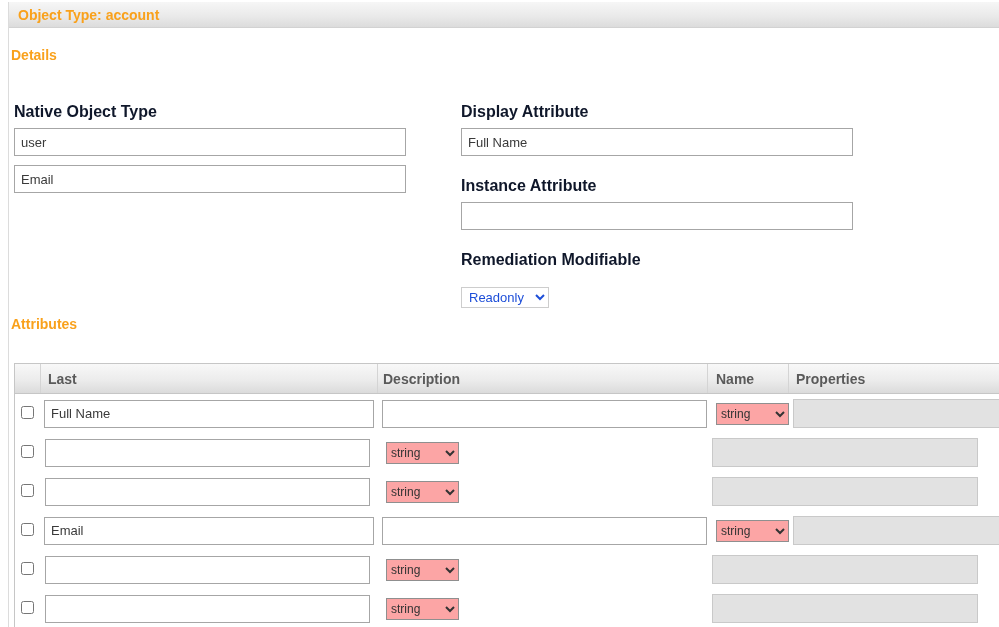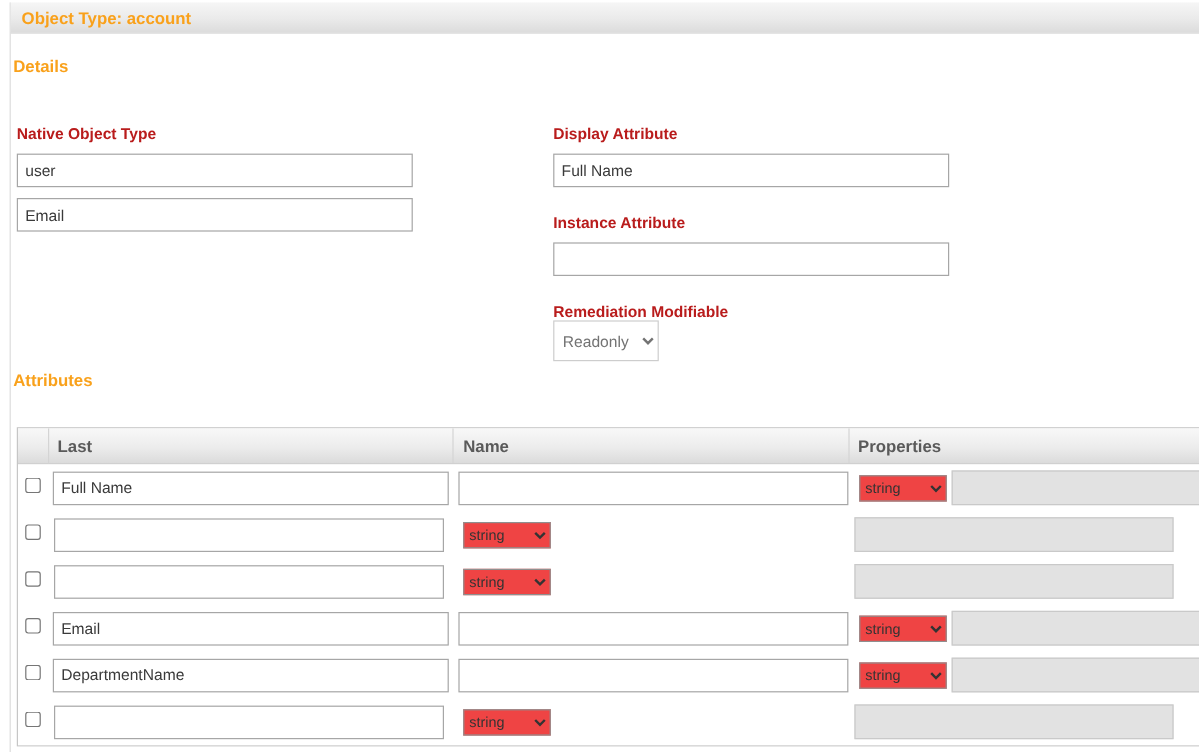--- a/index.html
+++ b/index.html
@@ -13,27 +13,27 @@
     background:linear-gradient(to bottom,#f6f6f6 0%,#eaeaea 55%,#dcdcdc 100%);
     border-bottom:1px solid #d2d2d2;
     font-size:14px; font-weight:bold; color:#f9a11b; }
 
   .content { padding-left:0; }
   .section-heading { margin:19px 0 0 2px; font-size:14px; font-weight:bold; color:#f9a11b; }
   .section-heading.attrs { margin-top:8px; }
 
   
   .details-grid { display:grid; grid-template-columns:447px 1fr; padding-left:5px; }
-  .field-label { margin-top:41px; font-size:13px; font-weight:bold; color:#b91c1c; line-height:15px; }
+  .field-label { margin-top:41px; font-size:16px; font-weight:bold; color:#0f172a; line-height:15px; }
   .field-label.second { margin-top:22px; }
-  .text-input { display:block; margin-top:9px; width:330px; height:28px;
+  .text-input { display:block; margin-top:9px; width:392px; height:28px;
     border:1px solid #a6a6a6; background:#ffffff; padding:0 6px;
     font-family:"Liberation Sans", sans-serif; font-size:13px; color:#3a3a3a; }
-  .rem-select { display:block; margin-top:0; width:88px; height:34px;
-    border:1px solid #cdcdcd; background:#ffffff; color:#737373;
+  .rem-select { display:block; margin-top:20px; width:88px; height:21px;
+    border:1px solid #cdcdcd; background:#ffffff; color:#1d4ed8;
     font-family:"Liberation Sans", sans-serif; font-size:13px; padding-left:3px; }
 
   
   .attr-table { margin:31px 0 0 5px; width:1055px; border:1px solid #c6c6c6; background:#ffffff; }
   .attr-header { display:grid; grid-template-columns:26px 337px 330px 81px 1fr;
     height:30px; line-height:30px;
     background:linear-gradient(to bottom,#f8f8f8 0%,#ececec 55%,#dbdbdb 100%);
     border-bottom:1px solid #c6c6c6; }
   .attr-header .hcell { border-right:1px solid #d4d4d4; font-size:14px; font-weight:bold;
     color:#5a5a5a; overflow:hidden; white-space:nowrap; }
@@ -45,21 +45,21 @@
   .hcell.c-props { padding-left:7px; }
 
   .attr-row { display:grid; grid-template-columns:26px 337px 330px 81px 1fr;
     height:39px; align-items:center; background:#ffffff; }
   .attr-row input[type="checkbox"] { margin-left:6px; width:13px; height:13px; }
   .attr-row .row-input { width:330px; height:28px; margin-left:3px;
     border:1px solid #a6a6a6; padding:0 6px; background:#ffffff;
     font-family:"Liberation Sans", sans-serif; font-size:13px; color:#3a3a3a; }
   .attr-row .row-input.desc { width:325px; margin-left:4px; }
   .attr-row .type-select { width:73px; height:22px; margin-left:8px;
-    border:1px solid #8f8f8f; background:#ef4444;
+    border:1px solid #8f8f8f; background:#fca5a5;
     font-family:"Liberation Sans", sans-serif; font-size:12px; color:#333333; }
   .attr-row .props-box { width:266px; height:29px; margin-left:4px;
     background:#e2e2e2; border:1px solid #c9c9c9; }
 </style>
 </head>
 <body>
 
 <div class="panel">
 
   <div class="title-bar">Object Type: account</div>
@@ -90,20 +90,21 @@
         </select>
       </div>
     </div>
 
     <div class="section-heading attrs">Attributes</div>
 
     <div class="attr-table">
       <div class="attr-header">
         <div class="hcell c-check"></div>
         <div class="hcell c-name">Last</div>
+        <div class="hcell c-desc">Description</div>
         <div class="hcell c-type">Name</div>
         <div class="hcell c-props">Properties</div>
       </div>
       <div id="attr-rows">
   <div class="attr-row">
     <div><input type="checkbox" style=""></div>
     <div><input class="row-input" type="text" value="Full Name" style=""></div>
     <div><input class="row-input desc" type="text" style=""></div>
     <div><select class="type-select"><option>string</option></select></div>
     <div>
@@ -134,21 +135,20 @@
     <div><input class="row-input" type="text" value="Email" style=""></div>
     <div><input class="row-input desc" type="text" style=""></div>
     <div><select class="type-select"><option>string</option></select></div>
     <div>
               <div class="props-box"></div>
             </div>
   </div>
 
   <div class="attr-row">
     <div><input type="checkbox" style=""></div>
-    <div><input class="row-input" type="text" value="DepartmentName" style=""></div>
     <div><input class="row-input desc" type="text" style=""></div>
     <div><select class="type-select"><option>string</option></select></div>
     <div>
               <div class="props-box"></div>
             </div>
   </div>
 
   <div class="attr-row">
     <div><input type="checkbox" style=""></div>
     <div><input class="row-input desc" type="text" style=""></div>

